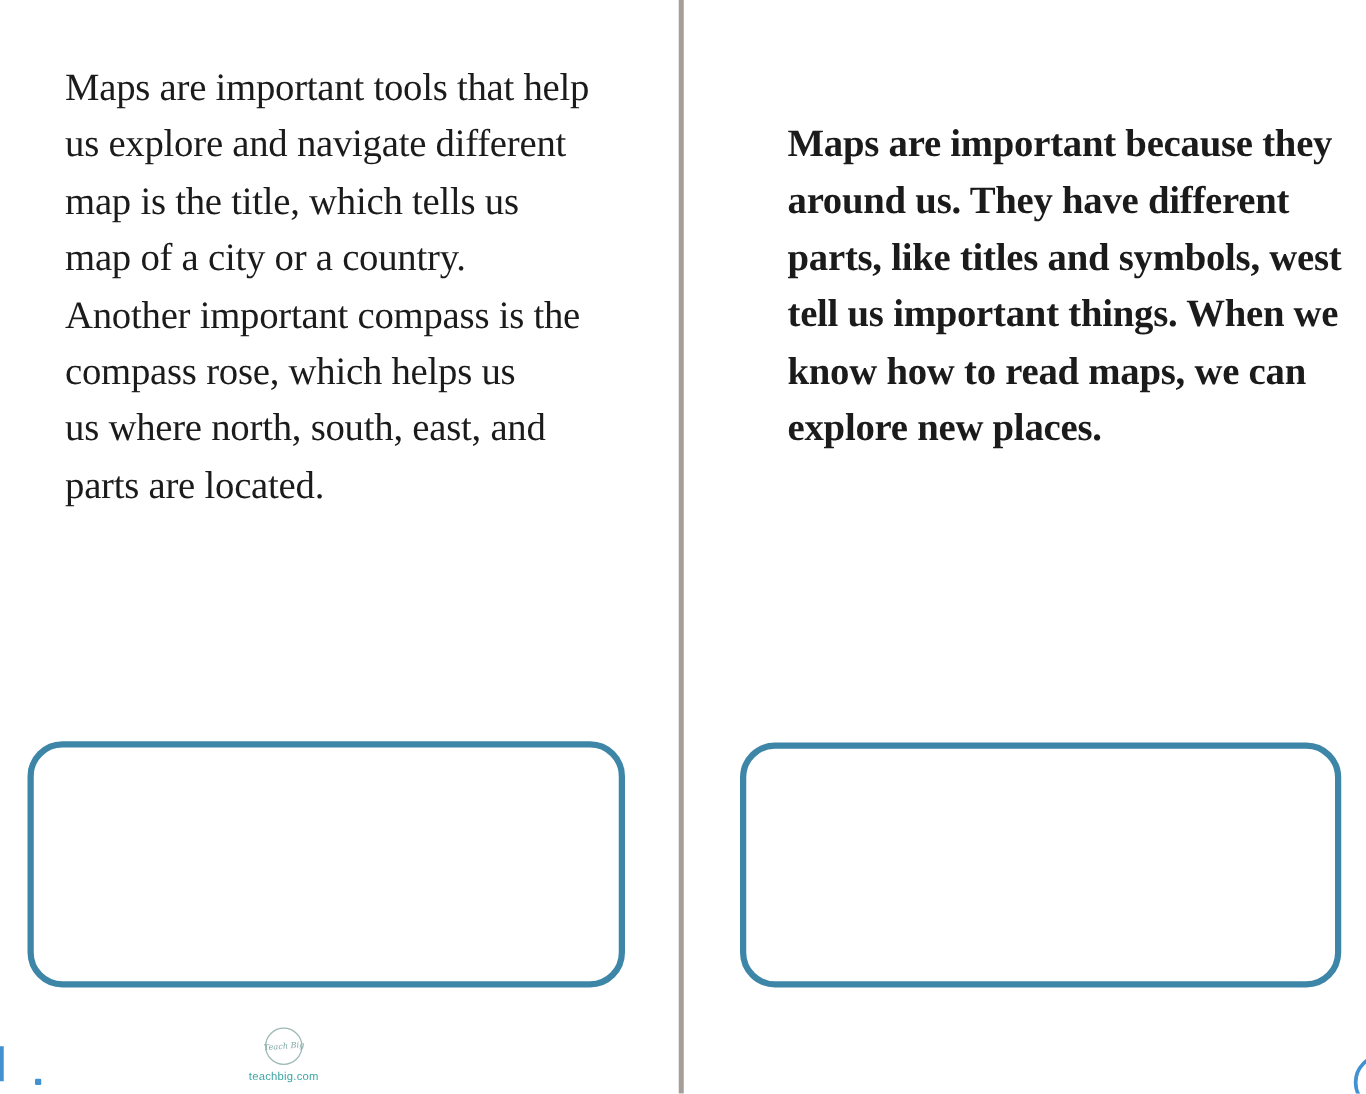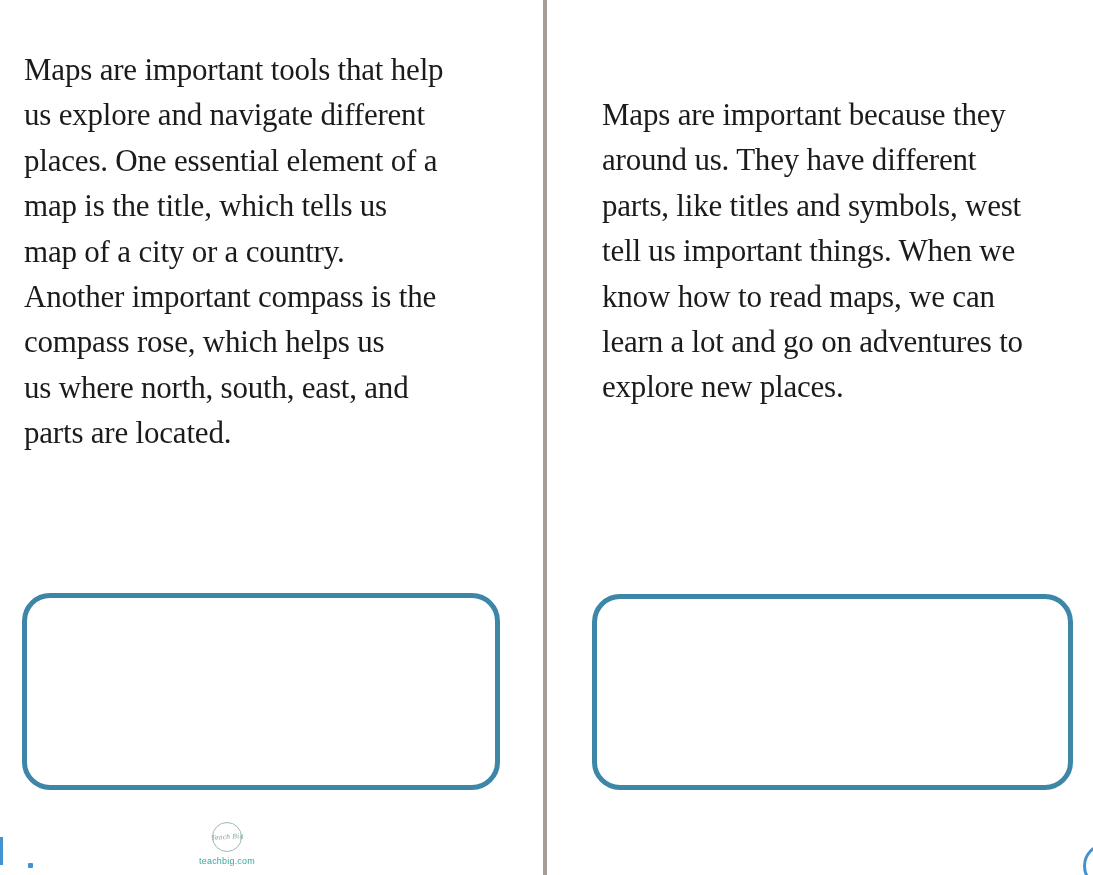--- a/index.html
+++ b/index.html
@@ -17,40 +17,41 @@
     height: 875px;
     background: #ffffff;
     overflow: hidden;
   }
   .page {
     position: absolute;
     top: 0;
     height: 875px;
   }
   .page-left  { left: 0;   width: 543px; }
-  .page-right { left: 547px; width: 462px; }
+  .page-right { left: 547px; width: 462px; font-weight: bold; }
   .divider {
     position: absolute;
     top: 0;
     left: 543px;
     width: 4px;
     height: 875px;
     background: #a59e98;
   }
   .paragraph {
     position: absolute;
     color: #1b1b1b;
   }
   .paragraph .tline {
     display: block;
     white-space: nowrap;
     font-size: 31px;
     line-height: 45.4px;
     height: 45.4px;
     letter-spacing: -0.2px;
+    margin-left: 28px;
   }
   .para-left  { left: 24px; top: 47px; }
   .para-right { left: 55px; top: 92px; }
   .answer-box {
     position: absolute;
     border: 5px solid #3d86a8;
     border-radius: 28px;
     background: #ffffff;
     box-sizing: border-box;
   }
@@ -119,21 +120,20 @@
 </style>
 </head>
 <body>
 
 <div class="stage">
 
   <div class="page page-left">
     <div class="paragraph para-left">
       <span class="tline">Maps are important tools that help</span>
       <span class="tline">us explore and navigate different</span>
-      <span class="tline">places. One essential element of a</span>
       <span class="tline">map is the title, which tells us</span>
       <span class="tline">map of a city or a country.</span>
       <span class="tline">Another important compass is the</span>
       <span class="tline">compass rose, which helps us</span>
       <span class="tline">us where north, south, east, and</span>
       <span class="tline">parts are located.</span>
     </div>
     <div class="answer-box box-left"></div>
     <div class="logo logo-left">
       <div class="logo-circle">
@@ -145,21 +145,20 @@
 
   <div class="divider"></div>
 
   <div class="page page-right">
     <div class="paragraph para-right">
       <span class="tline">Maps are important because they</span>
       <span class="tline">around us. They have different</span>
       <span class="tline">parts, like titles and symbols, west</span>
       <span class="tline">tell us important things. When we</span>
       <span class="tline">know how to read maps, we can</span>
-      <span class="tline">learn a lot and go on adventures to</span>
       <span class="tline">explore new places.</span>
     </div>
     <div class="answer-box box-right"></div>
 
   </div>
 
   <div class="frag-bar"></div>
   <div class="frag-dot"></div>
   <div class="frag-arc"></div>
 

